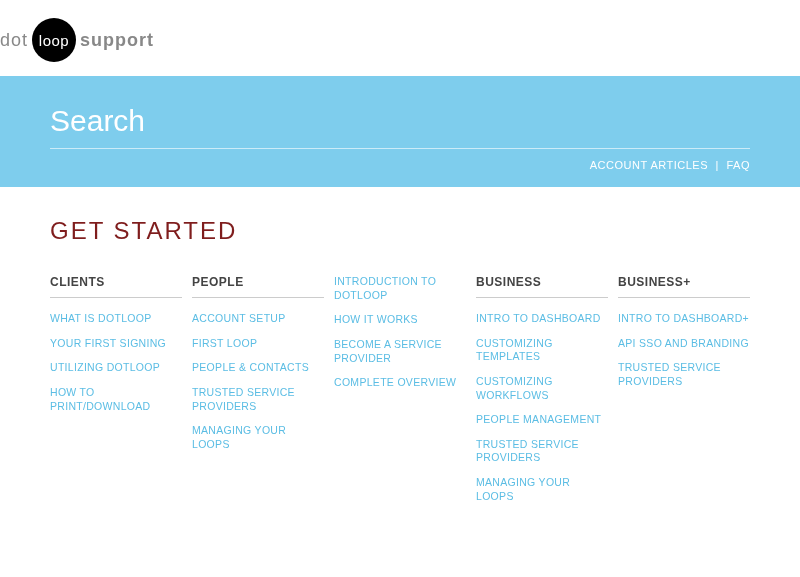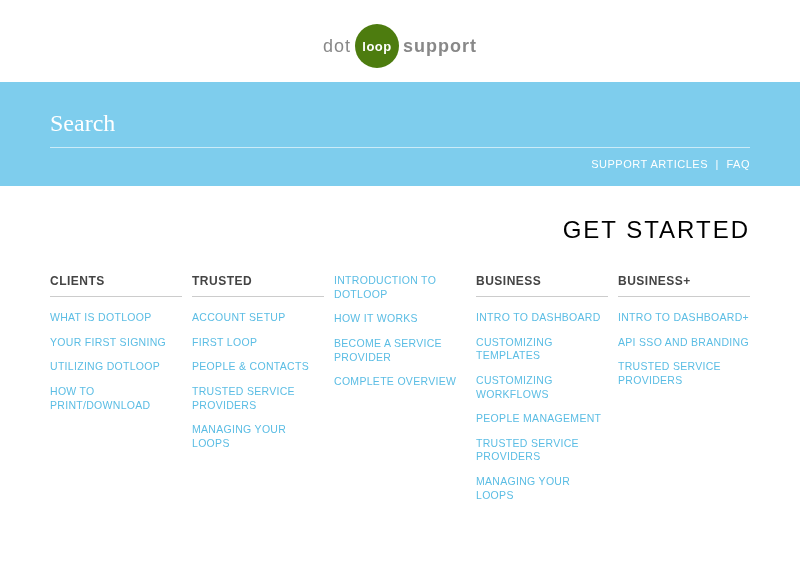--- a/index.html
+++ b/index.html
@@ -1,87 +1,84 @@
 <!DOCTYPE html>
 <html><head>
   <meta charset="utf-8">
   <style>
     * { margin: 0; padding: 0; box-sizing: border-box; }
     body { font-family: Arial, sans-serif; background: #fff; width: 800px; min-height: 577px; }
 
     
     #header {
       display: flex;
-      justify-content: center;
       align-items: center;
       padding: 18px 0 14px;
       background: #fff;
-      margin-top: 6px;
     }
     .logo-container {
       display: flex;
       align-items: center;
       gap: 0;
       font-size: 18px;
       color: #555;
       letter-spacing: 1px;
     }
     .logo-dot { color: #888; font-size: 18px; margin-right: 4px; }
     .logo-loop {
-      background: #4d7c0f;
+      background: #000000;
       color: #fff;
       border-radius: 50%;
       width: 44px;
       height: 44px;
       display: flex;
       align-items: center;
       justify-content: center;
-      font-size: 13px;
-      font-weight: bold;
+      font-size: 15px;
+      font-weight: normal;
       letter-spacing: 0.5px;
     }
     .logo-support { color: #888; font-size: 18px; margin-left: 4px; font-weight: bold; }
 
     
     #banner {
       background: #7ecded;
       padding: 28px 50px 16px;
       position: relative;
     }
     #banner h1 {
       color: #fff;
-      font-size: 24px;
+      font-size: 30px;
       font-weight: 300;
       margin-bottom: 10px;
-      font-family: Liberation Serif, serif;
     }
     #banner-underline {
       border: none;
       border-top: 1px solid rgba(255,255,255,0.6);
       margin-bottom: 10px;
     }
     #banner-nav {
       text-align: right;
       font-size: 11px;
       color: #fff;
       letter-spacing: 0.5px;
     }
     #banner-nav span { margin: 0 4px; }
     #banner-nav a { color: #fff; text-decoration: none; }
 
     
     #main {
       padding: 30px 50px 40px;
     }
     #get-started-title {
-      text-align: right;
+      text-align: left;
       font-size: 24px;
       font-weight: 400;
       letter-spacing: 2px;
-      color: #000000;
+      color: #7f1d1d;
       margin-bottom: 30px;
     }
 
     
     #columns {
       display: flex;
       gap: 0;
       justify-content: space-between;
     }
     .column {
@@ -120,40 +117,40 @@
     <span class="logo-dot">dot</span>
     <div class="logo-loop">loop</div>
     <span class="logo-support">support</span>
   </div>
 </div>
 
 <div id="banner">
   <h1>Search</h1>
   <hr id="banner-underline">
   <div id="banner-nav">
-    <a href="#">SUPPORT ARTICLES</a>
+    <a href="#">ACCOUNT ARTICLES</a>
     <span>|</span>
     <a href="#">FAQ</a>
   </div>
 </div>
 
 <div id="main">
   <h2 id="get-started-title">GET STARTED</h2>
 
   <div id="columns">
 
   <div class="column">
         <div class="col-header">CLIENTS</div>
         <a href="#" class="col-link">WHAT IS DOTLOOP</a>
         <a href="#" class="col-link">YOUR FIRST SIGNING</a>
         <a href="#" class="col-link">UTILIZING DOTLOOP</a>
         <a href="#" class="col-link">HOW TO PRINT/DOWNLOAD</a>
       </div>
       <div class="column">
-        <div class="col-header">TRUSTED</div>
+        <div class="col-header">PEOPLE</div>
         <a href="#" class="col-link">ACCOUNT SETUP</a>
         <a href="#" class="col-link">FIRST LOOP</a>
         <a href="#" class="col-link">PEOPLE &amp; CONTACTS</a>
         <a href="#" class="col-link">TRUSTED SERVICE PROVIDERS</a>
         <a href="#" class="col-link">MANAGING YOUR LOOPS</a>
       </div>
       <div class="column">
         <a href="#" class="col-link">INTRODUCTION TO DOTLOOP</a>
         <a href="#" class="col-link">HOW IT WORKS</a>
         <a href="#" class="col-link">BECOME A SERVICE PROVIDER</a>

